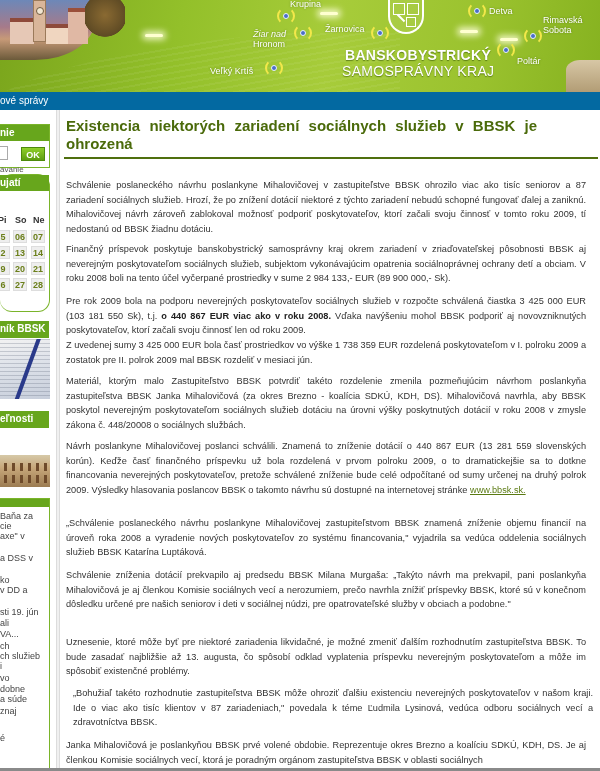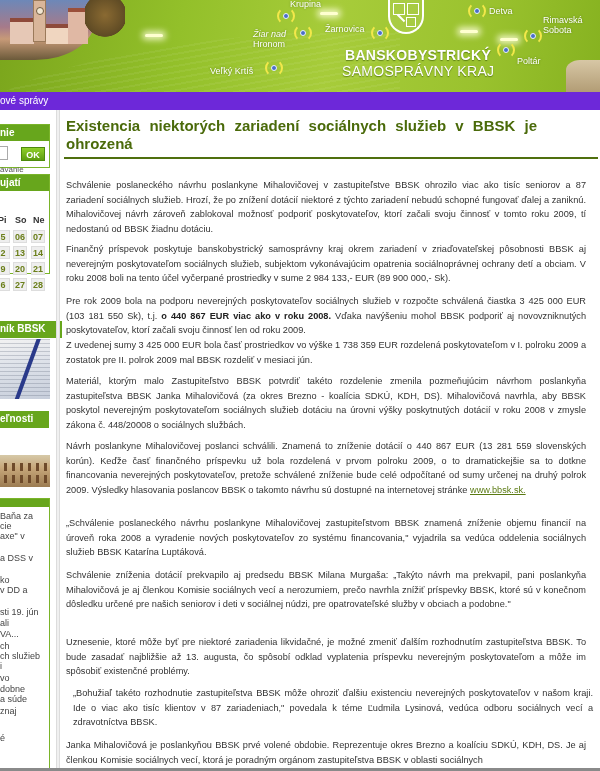--- a/index.html
+++ b/index.html
@@ -35,39 +35,39 @@
   #coat { position: absolute; left: 388px; top: 0; width: 36px; height: 34px; border: 2px solid #ffffff; border-top: none; border-radius: 0 0 18px 18px; background: rgba(255,255,255,0.08); }
   #coat .q1 { position: absolute; left: 3px; top: 3px; width: 12px; height: 12px; border: 1px solid #fff; }
   #coat .q2 { position: absolute; right: 3px; top: 3px; width: 12px; height: 12px; border: 1px solid #fff; }
   #coat .q3 { position: absolute; left: 6px; top: 17px; width: 10px; height: 2px; background: #fff; transform: rotate(45deg); }
   #coat .q4 { position: absolute; right: 6px; top: 17px; width: 10px; height: 10px; border: 1px solid #fff; }
   #brand1 { position: absolute; left: 345px; top: 47px; font-size: 14px; font-weight: bold; color: #ffffff; letter-spacing: 0.3px; text-shadow: 0 1px 1px rgba(50,80,0,0.6); }
   #brand2 { position: absolute; left: 342px; top: 63px; font-size: 14px; color: #ffffff; letter-spacing: 0.3px; text-shadow: 0 1px 1px rgba(50,80,0,0.6); }
   #header .building-right { position: absolute; left: 566px; top: 60px; width: 40px; height: 34px; background: linear-gradient(180deg, #d7c7a5, #b09a72); border-top-left-radius: 14px 10px; }
 
   
-  #navbar { position: absolute; left: 0; top: 92px; width: 600px; height: 18px; background: #6d28d9; }
+  #navbar { position: absolute; left: 0; top: 92px; width: 600px; height: 18px; background: #0369a1; }
   #navbar .item { position: absolute; left: 0; top: 3px; font-size: 10px; color: #ffffff; }
 
   
   #sidebar { position: absolute; left: 0; top: 110px; width: 52px; height: 661px; }
   .box { position: absolute; left: 0; width: 50px; border: 1px solid #7ab42a; border-left: none; background: #fff; }
   .box-head { height: 16px; background: #67a61c; color: #ffffff; font-size: 10px; font-weight: bold; padding: 2px 0 0 0; white-space: nowrap; overflow: hidden; }
   #search-box { top: 14px; height: 44px; }
   #search-input { position: absolute; left: -4px; top: 21px; width: 12px; height: 14px; border: 1px solid #aaa; border-left: none; background: #fff; }
   #ok-button { position: absolute; left: 21px; top: 22px; width: 24px; height: 14px; background: linear-gradient(#8fcf2a, #5e9e10); color: #fff; font-size: 9px; font-weight: bold; text-align: center; line-height: 14px; border: 1px solid #4d8a0c; cursor: pointer; }
   #adv-link { position: absolute; left: 0; top: 40px; font-size: 8px; color: #555; }
 
-  #cal-box { top: 64px; height: 100px; }
+  #cal-box { top: 64px; height: 138px; border-radius: 12px; }
   #cal-month { position: absolute; left: 0; top: 22px; font-size: 9px; color: #333; }
   .cal-grid { position: absolute; left: 0; top: 40px; }
   .cal-hdr { position: absolute; top: 0; font-size: 9px; font-weight: bold; color: #333; }
   .cal-cell { position: absolute; width: 14px; height: 13px; background: #eeeeee; border: 1px solid #dddddd; font-size: 9px; font-weight: bold; color: #6b7f1a; text-align: center; line-height: 12px; cursor: pointer; }
 
-  #newspaper-head { position: absolute; left: 0; top: 211px; width: 62px; height: 17px; background: #67a61c; color: #fff; font-size: 10px; font-weight: bold; padding-top: 2px; white-space: nowrap; overflow: hidden; }
+  #newspaper-head { position: absolute; left: 0; top: 211px; width: 49px; height: 17px; background: #67a61c; color: #fff; font-size: 10px; font-weight: bold; padding-top: 2px; white-space: nowrap; overflow: hidden; }
   #newspaper-img { position: absolute; left: 0; top: 229px; width: 50px; height: 60px; overflow: hidden; background: linear-gradient(170deg, #f2f2f2 0%, #dfe3ea 40%, #c7cedb 100%); }
   #newspaper-img .stripe { position: absolute; left: 24px; top: -5px; width: 4px; height: 80px; background: #2a3a8a; transform: rotate(20deg); }
   #newspaper-img .lines { position: absolute; inset: 0; background: repeating-linear-gradient(0deg, transparent 0 3px, rgba(80,90,110,0.25) 3px 4px); }
 
   #events-head { position: absolute; left: 0; top: 301px; width: 49px; height: 17px; background: #67a61c; color: #fff; font-size: 10px; font-weight: bold; padding-top: 2px; white-space: nowrap; overflow: hidden; }
   #events-img { position: absolute; left: 0; top: 345px; width: 50px; height: 32px; background: linear-gradient(180deg, #d6c9a8 0%, #c7a77a 40%, #9c7c52 100%); }
   #events-img .win { position: absolute; top: 8px; width: 3px; height: 8px; background: #6e4a2a; }
   #events-img .win2 { position: absolute; top: 20px; width: 3px; height: 8px; background: #6e4a2a; }
 
   #news-box { top: 388px; height: 273px; }

